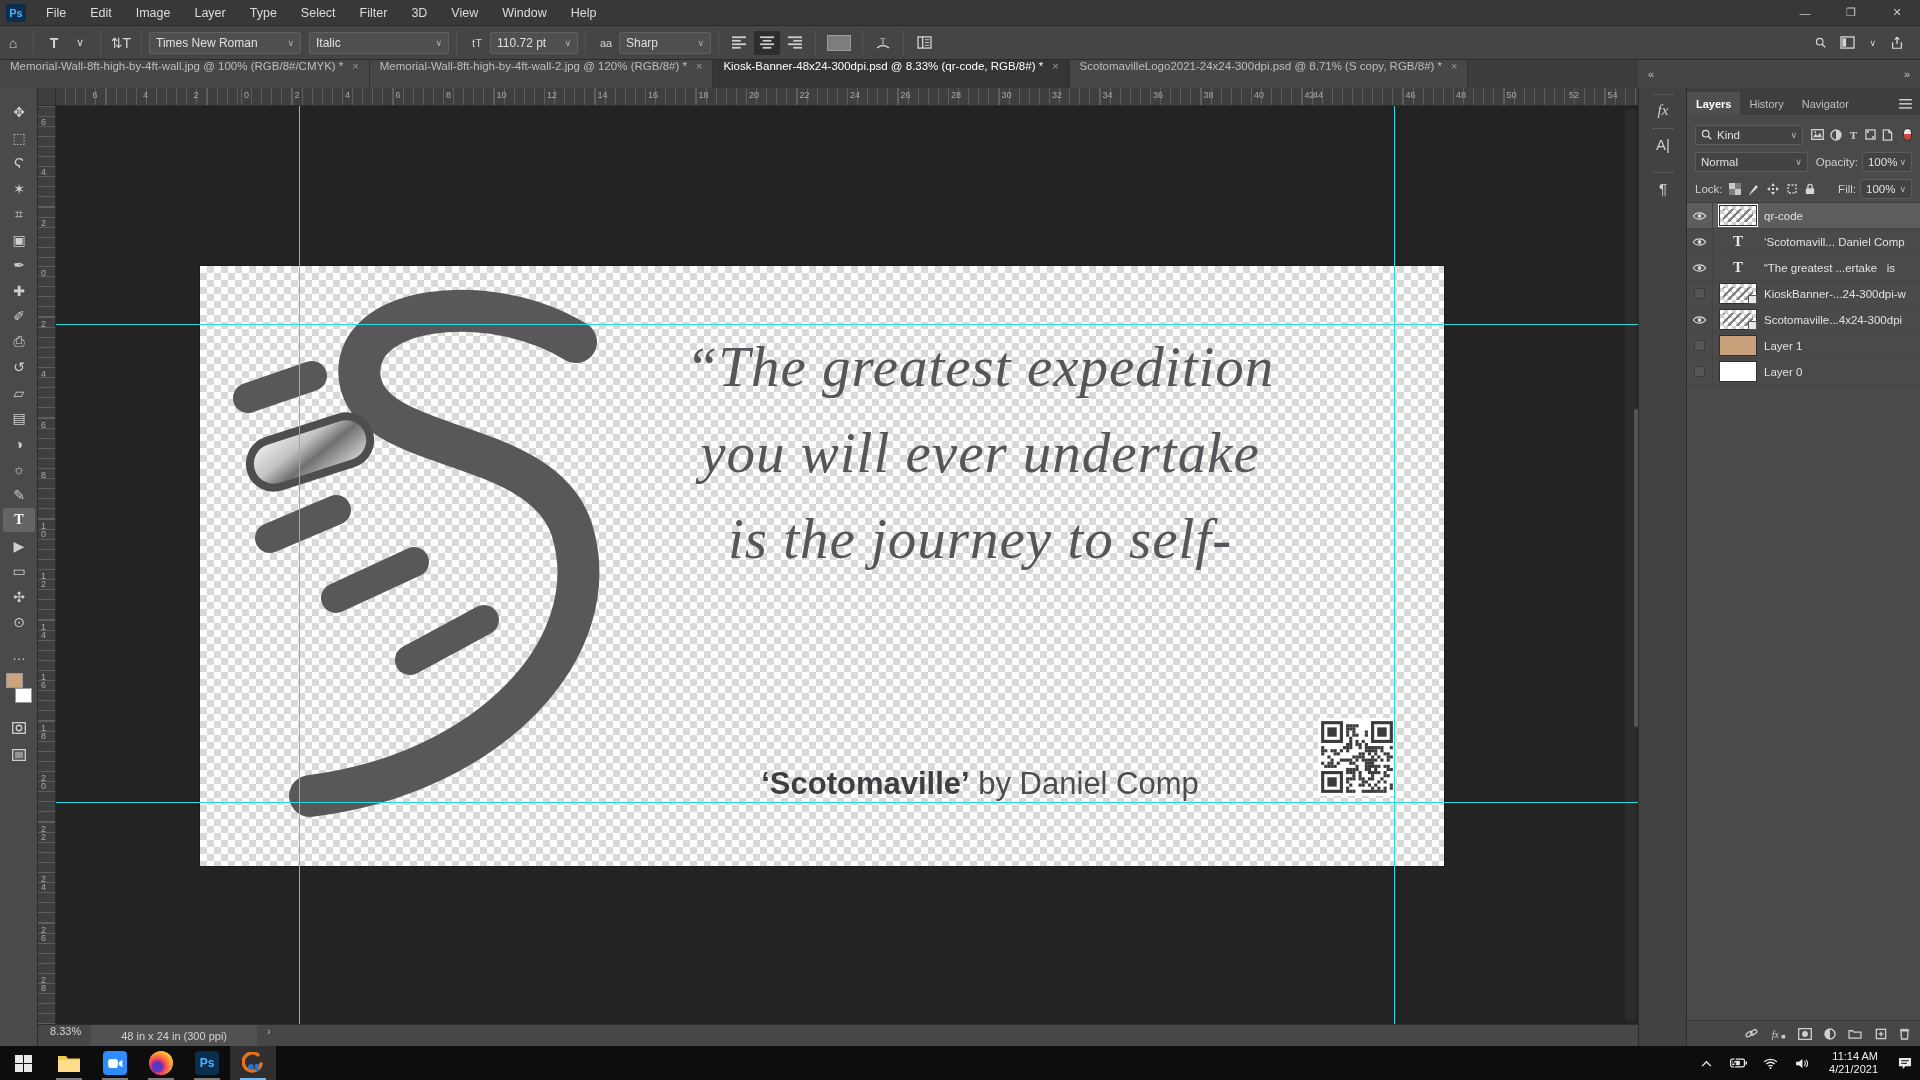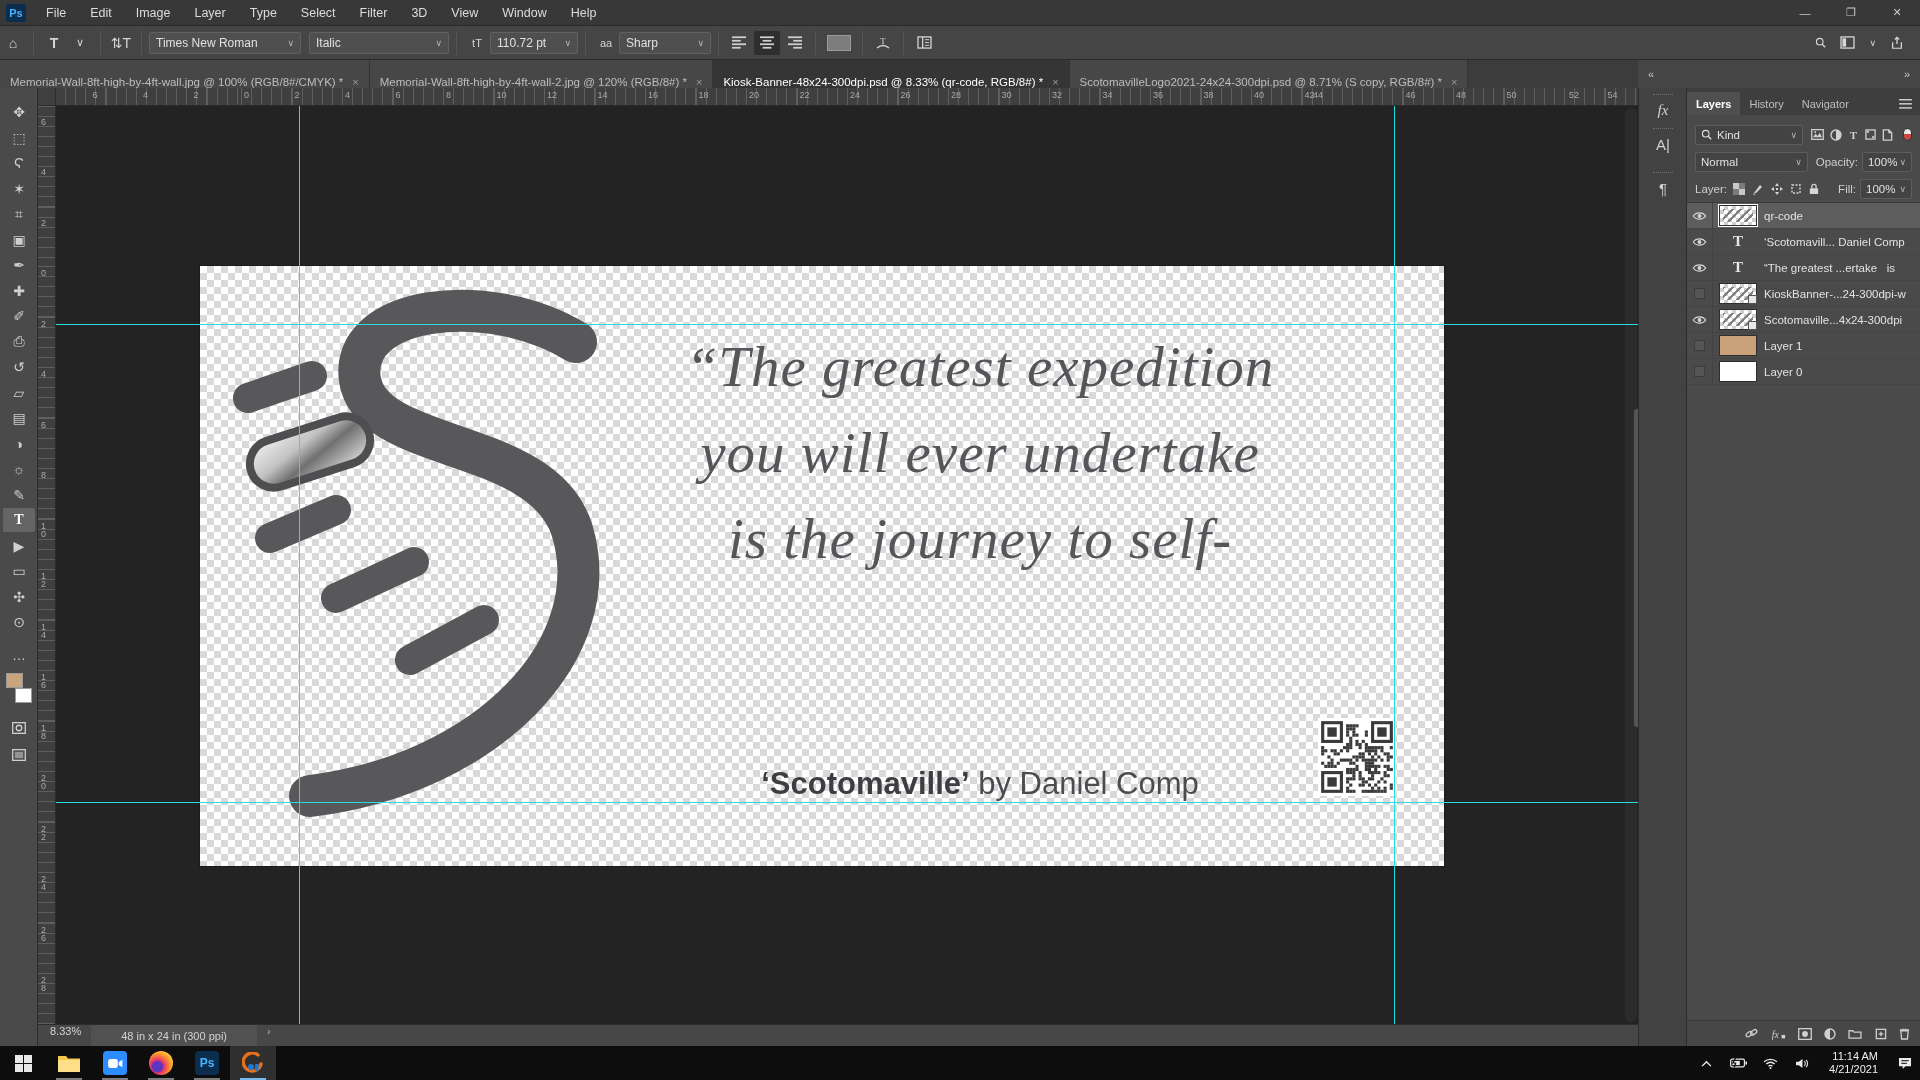--- a/index.html
+++ b/index.html
@@ -22,21 +22,21 @@
   .opt-icon.small { font-size:11px; }
   .combo { height:22px; background:#4f4f4f; border:1px solid #606060; border-radius:2px; display:flex; align-items:center; padding:0 6px; color:#e0e0e0; font-size:12px; }
   .combo .chev { margin-left:auto; color:#b5b5b5; font-size:9px; padding-left:8px; }
   .align-btn { width:26px; height:24px; display:flex; align-items:center; justify-content:center; color:#cfcfcf; border-radius:2px; }
   .align-btn.active { background:#2e2e2e; }
   .swatch { width:24px; height:16px; background:#7d7d7d; border:1px solid #9a9a9a; margin:0 4px; }
   .opt-right { margin-left:auto; display:flex; align-items:center; gap:14px; padding-right:16px; }
 
   
   .tabbar { position:absolute; left:0; top:60px; width:1638px; height:28px; background:#3c3c3c; display:flex; align-items:flex-end; z-index:28; }
-  .tab { height:28px; display:flex; align-items:flex-end; padding:0 10px; background:#474747; color:#bdbdbd; font-size:11.5px; border-right:1px solid #333; max-width:400px; white-space:nowrap; }
+  .tab { height:28px; display:flex; align-items:flex-start; padding:0 10px; background:#474747; color:#bdbdbd; font-size:11.5px; border-right:1px solid #333; max-width:400px; white-space:nowrap; }
   .tab.active { background:#353535; color:#ffffff; }
   .tab .tab-close { margin-left:9px; color:#9a9a9a; font-size:11px; }
   .dock-top { position:absolute; left:1638px; top:60px; width:282px; height:28px; background:#454545; display:flex; align-items:center; justify-content:space-between; padding:0 10px; color:#c5c5c5; font-size:11px; }
 
   
   .toolbar { position:absolute; left:0; top:88px; width:38px; height:958px; background:#4a4a4a; border-right:1px solid #2c2c2c; z-index:27; }
   .tool { position:absolute; left:3px; width:32px; height:24px; display:flex; align-items:center; justify-content:center; color:#cfcfcf; font-size:14px; border-radius:2px; }
   .tool.active { background:#656565; color:#fff; }
   .fgbg { position:absolute; left:6px; width:26px; height:30px; }
   .fg { position:absolute; left:0; top:0; width:17px; height:15px; border:1px solid #9a9a9a; z-index:2; }
@@ -660,21 +660,21 @@
         <span>Normal</span>
         <span class="chev" style="margin-left:auto;font-size:9px;color:#b5b5b5;">∨</span>
       </div>
       <span class="lbl" style="margin-left:8px;">Opacity:</span>
       <div class="lp-field" style="width:52px;margin-left:4px;">
         <span>100%</span>
         <span class="chev" style="margin-left:auto;font-size:9px;color:#b5b5b5;">∨</span>
       </div>
     </div>
     <div class="lp-row">
-      <span class="lbl">Layer:</span>
+      <span class="lbl">Lock:</span>
       <span class="lock-icons" id="lock-icons">
           <span>
             <svg class="ic" width="12" height="12" viewBox="0 0 12 12">
               <g fill="currentColor">
                 <rect width="6" height="6" opacity=".9"></rect>
                 <rect x="6" y="6" width="6" height="6" opacity=".9"></rect>
                 <rect x="6" width="6" height="6" opacity=".35"></rect>
                 <rect y="6" width="6" height="6" opacity=".35"></rect>
               </g>
             </svg>

